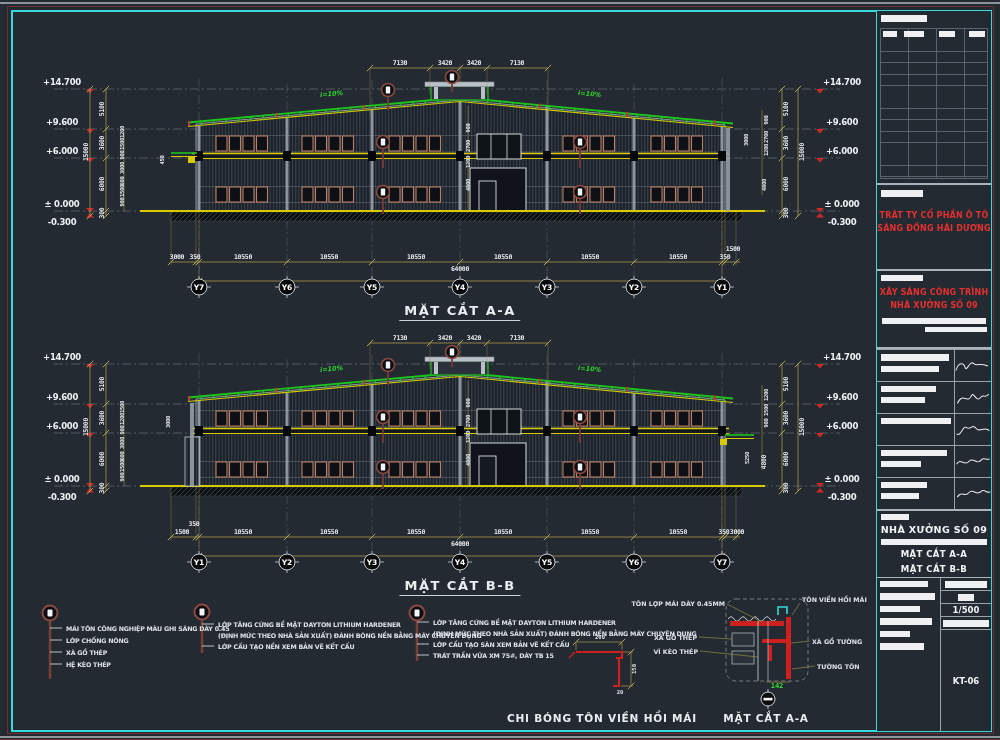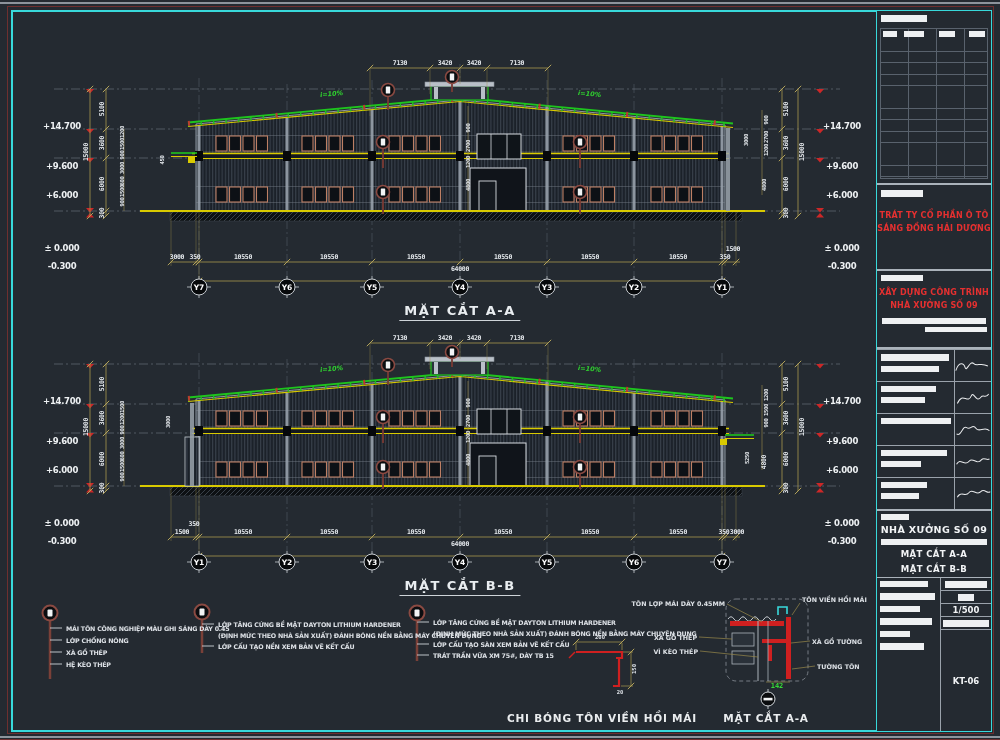--- a/index.html
+++ b/index.html
@@ -10,21 +10,21 @@
   .topline{left:0;top:2px;width:1000px;height:2px;background:#8d949c;}
   .botline{left:0;top:736px;width:1000px;height:2px;background:#8d949c;}
   .botred{left:0;top:739px;width:1000px;height:1px;background:#6e2f2f;}
   .maroonframe{left:7px;top:6px;width:987px;height:728px;border:1.5px solid #6e2f2f;box-sizing:border-box;}
   .cyanframe{left:11px;top:10px;width:981px;height:722px;border:2px solid #38d9db;box-sizing:border-box;}
   
   .section{width:850px;height:280px;}
   .bsvg{position:absolute;left:0;top:0;}
   .lvl span,.dim span,.dim.one,.lvl.one{position:absolute;transform:translate(-50%,-50%);
     color:#e4e8ec;font:600 6.5px "DejaVu Sans Mono",monospace;letter-spacing:-0.3px;white-space:nowrap;}
-  .lvl span{font:600 8.5px "DejaVu Sans",sans-serif;color:#eef1f3;margin-top:44px;}
+  .lvl span{font:600 8.5px "DejaVu Sans",sans-serif;color:#eef1f3;}
   .vert span,.vert.one{transform:translate(-50%,-50%) rotate(-90deg);}
   .tiny span,.tiny.one{font-size:5.5px;}
   .slope{position:absolute;color:#2fd02f;font:italic 700 6.5px "DejaVu Sans",sans-serif;white-space:nowrap;}
   .sec-title{position:absolute;transform:translateX(-50%);color:#e9edf0;font:700 13px "DejaVu Sans",sans-serif;
     letter-spacing:1.5px;border-bottom:1.2px solid #cfd4d9;padding:0 5px 2px;white-space:nowrap;}
   .bubbles span{position:absolute;transform:translate(-50%,-50%);width:17px;height:17px;border-radius:50%;
     background:#07090b;border:1.2px solid #c9ced3;color:#fff;font:700 7.5px "DejaVu Sans",sans-serif;
     display:flex;align-items:center;justify-content:center;box-sizing:border-box;}
   
   .note span{position:absolute;transform:translateY(-50%);color:#dde1e6;font:600 6.3px "DejaVu Sans",sans-serif;
@@ -583,21 +583,21 @@
     <div class="tb-sec" style="height:84px">
       <div class="bar" style="width:42px;margin:5px 0 0 4px;height:7px"></div>
       <div style="margin-top:12px">
         <div class="redline">TRÁT TY CỔ PHẦN Ô TÔ</div>
         <div class="redline">SÁNG ĐỒNG HẢI DƯƠNG</div>
       </div>
     </div>
     <div class="tb-sec" style="height:76px">
       <div class="bar" style="width:42px;margin:4px 0 0 4px"></div>
       <div style="margin-top:5px">
-        <div class="redline">XÂY DỰNG CÔNG TRÌNH</div>
+        <div class="redline">XÂY SÁNG CÔNG TRÌNH</div>
         <div class="redline">NHÀ XƯỞNG SỐ 09</div>
       </div>
       <div class="bar" style="width:104px;margin:6px auto 0;height:6px"></div>
       <div class="bar" style="width:62px;margin:3px 4px 0 auto;height:5px"></div>
     </div>
     <div>
       <div class="sig-row">
         <div class="sig-left">
             <div class="bar" style="width:68px;height:7px"></div>
           <div class="bar" style="width:58px;height:6px;margin-top:5px"></div>

